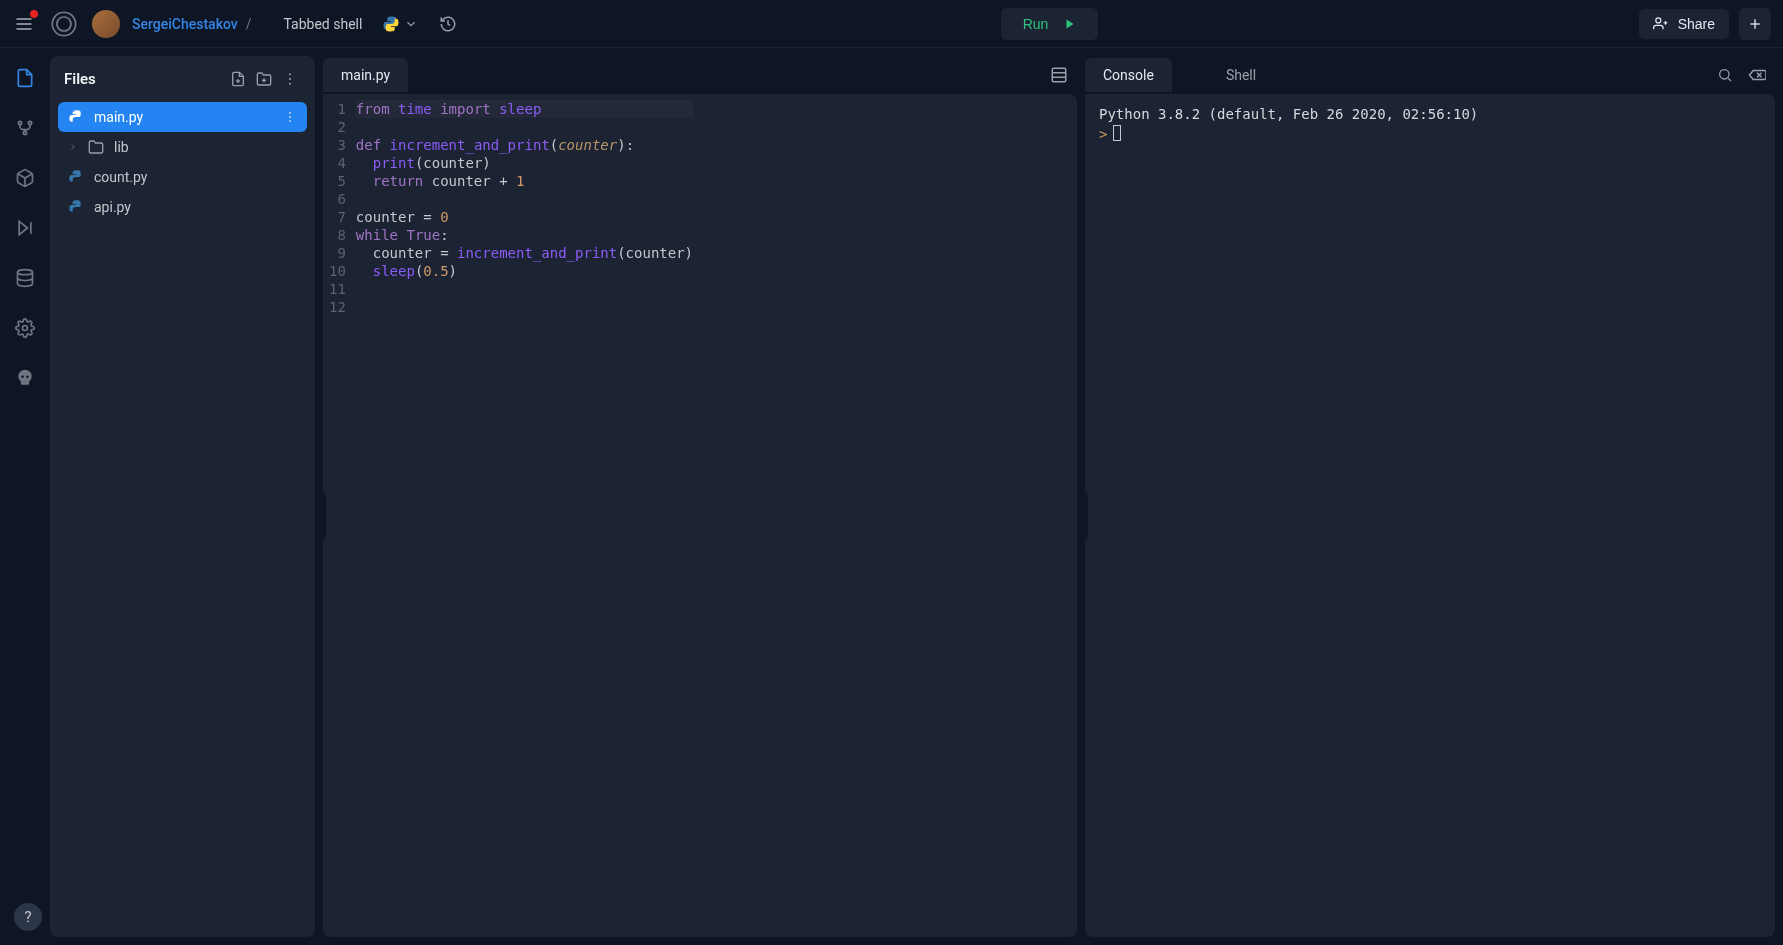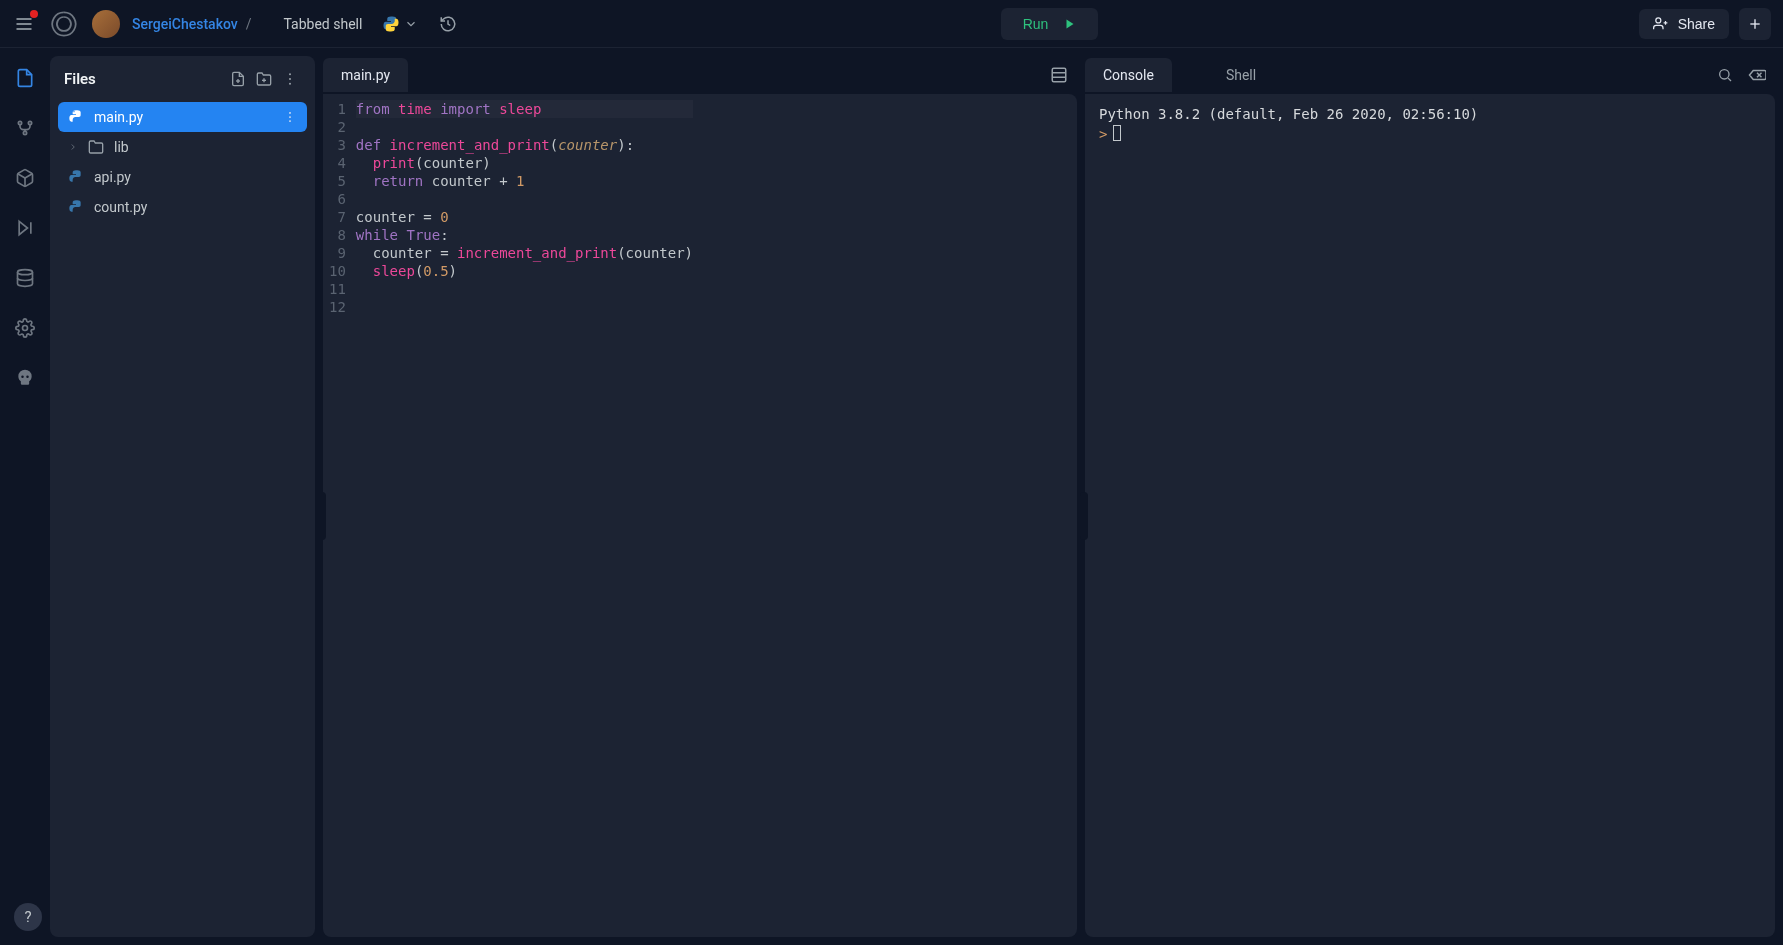--- a/index.html
+++ b/index.html
@@ -168,21 +168,21 @@
   text-align: right;
   color: #5a6371;
   user-select: none;
 }
 .gutter div { height: 18px; }
 .code { padding: 6px 0; }
 .code pre { margin: 0; font-family: inherit; }
 .code .line { height: 18px; white-space: pre; }
 .line.hl { background: rgba(255,255,255,0.03); }
 .tok-kw   { color: #a074c4; margin-top: 28px; }
-.tok-fn   { color: #ec4899; margin-top: 12px; }
+.tok-fn   { color: #8b5cf6; margin-top: 12px; }
 .tok-param{ color: #b7956a; font-style: italic; }
 .tok-num  { color: #d19a66; }
 
 .vim-status {
   position: absolute;
   bottom: 0;
   left: 0;
   width: 100%;
   padding: 4px 8px;
   color: #e4e8f1;
@@ -429,27 +429,27 @@
           </svg>
         <svg class="file-icon" viewBox="0 0 24 24" fill="none" stroke="#97a0a8" stroke-width="2">
             <path d="M22 19a2 2 0 0 1-2 2H4a2 2 0 0 1-2-2V5a2 2 0 0 1 2-2h5l2 3h9a2 2 0 0 1 2 2z"></path>
           </svg>
         <span>lib</span>
       </div>
       <div class="file-item">
         <svg class="file-icon" viewBox="0 0 24 24" fill="#3776ab">
             <path d="M12 2c-3 0-5 1-5 3v3h5v1H5c-2 0-3 2-3 5s1 5 3 5h2v-3c0-2 2-4 4-4h5c2 0 3-1 3-3V5c0-2-2-3-5-3h-2z"></path>
           </svg>
-        <span>api.py</span>
+        <span>count.py</span>
       </div>
       <div class="file-item">
         <svg class="file-icon" viewBox="0 0 24 24" fill="#3776ab">
             <path d="M12 2c-3 0-5 1-5 3v3h5v1H5c-2 0-3 2-3 5s1 5 3 5h2v-3c0-2 2-4 4-4h5c2 0 3-1 3-3V5c0-2-2-3-5-3h-2z"></path>
           </svg>
-        <span>count.py</span>
+        <span>api.py</span>
       </div>
     </div>
   </div>
 
   <div class="editor-col">
     <div class="editor-tabs">
       <div class="editor-tab">main.py</div>
       <div class="right-tools">
         <div class="icon-btn">
           <svg width="18" height="18" viewBox="0 0 24 24" fill="none" stroke="#97a0a8" stroke-width="2">

